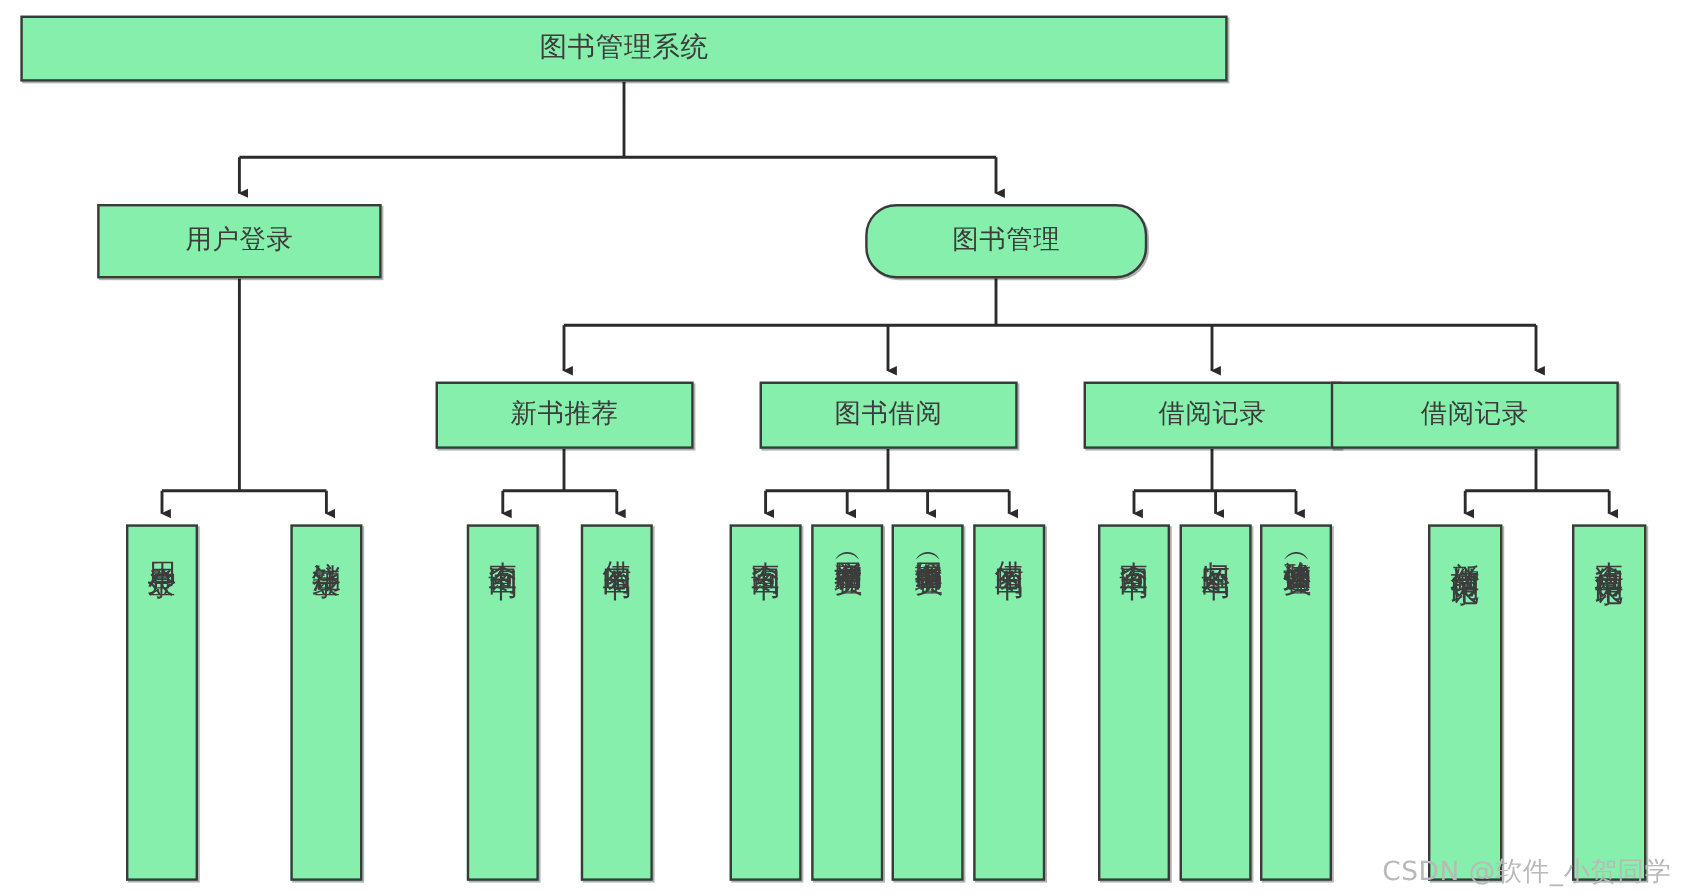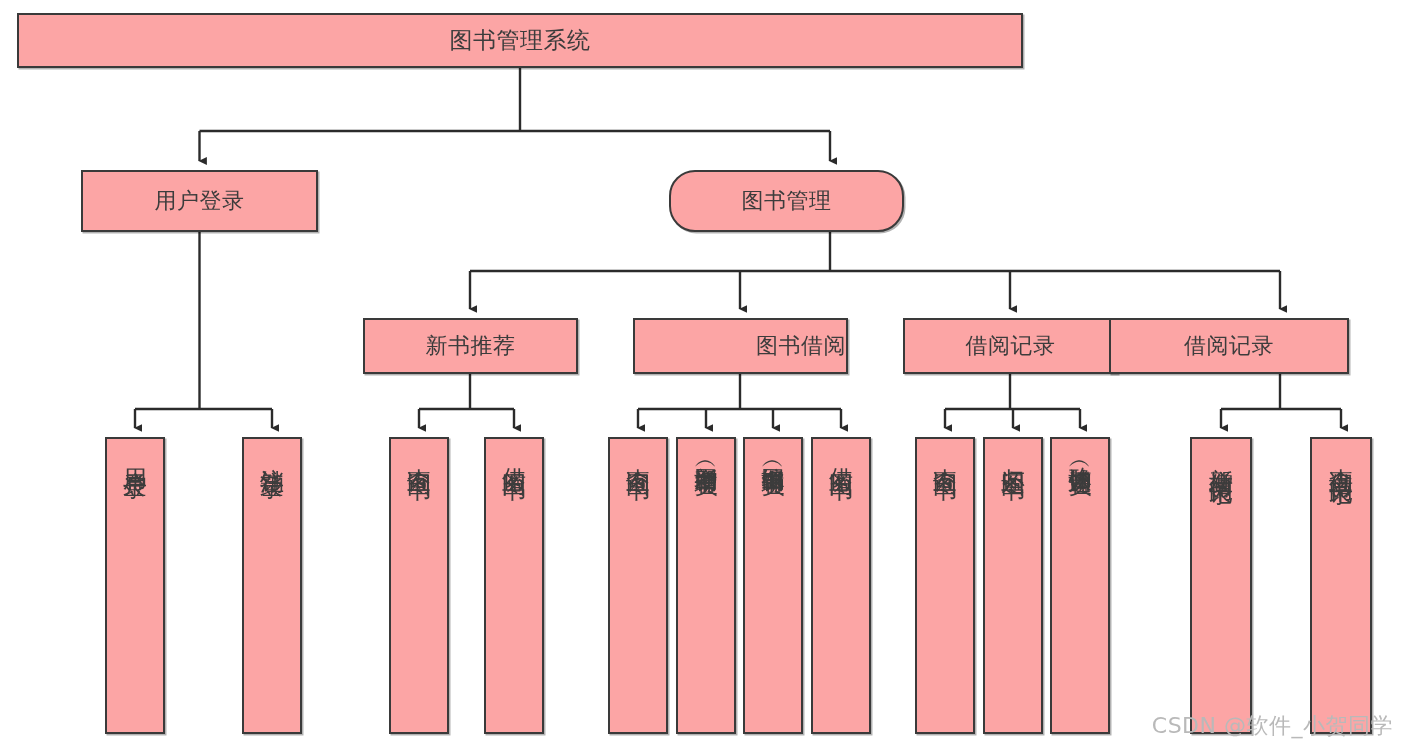--- a/index.html
+++ b/index.html
@@ -23,21 +23,21 @@
     left: 0;
     top: 0;
     width: 1405px;
     height: 747px;
     pointer-events: none;
   }
   .node {
     position: absolute;
     box-sizing: border-box;
     border: 2px solid #3a3a3a;
-    background: #fca5a5;
+    background: #86efac;
     display: flex;
     align-items: center;
     justify-content: center;
     color: #3c3c3c;
     box-shadow: 1.5px 1.5px 0 0 rgba(0,0,0,0.30);
   }
   .node-label {
     display: block;
     text-align: center;
     line-height: 1.18;
@@ -56,31 +56,31 @@
   }
   
   .node.level2 {
     top: 170px;
     height: 62px;
   }
   .node.level2 .node-label {
     font-size: 22px;
   }
   .node.l2-login   { left: 81px;  width: 237px; }
-  .node.l2-bookmgr { left: 669px; width: 235px; border-radius: 26px; }
+  .node.l2-bookmgr { left: 721px; width: 235px; border-radius: 26px; }
   
   .node.level3 {
     top: 318px;
     height: 56px;
   }
   .node.level3 .node-label {
     font-size: 22px;
   }
   .node.l3-newbook  { left: 363px;  width: 215px; }
-  .node.l3-borrow   { left: 633px;  width: 215px; justify-content: flex-end; }
+  .node.l3-borrow   { left: 633px;  width: 215px; }
   .node.l3-current  { left: 903px;  width: 215px; }
   .node.l3-record   { left: 1109px; width: 240px; }
   
   .node.leaf {
     top: 437px;
     height: 297px;
     width: 60px;
     align-items: flex-start;
     justify-content: center;
     padding-top: 10px;

